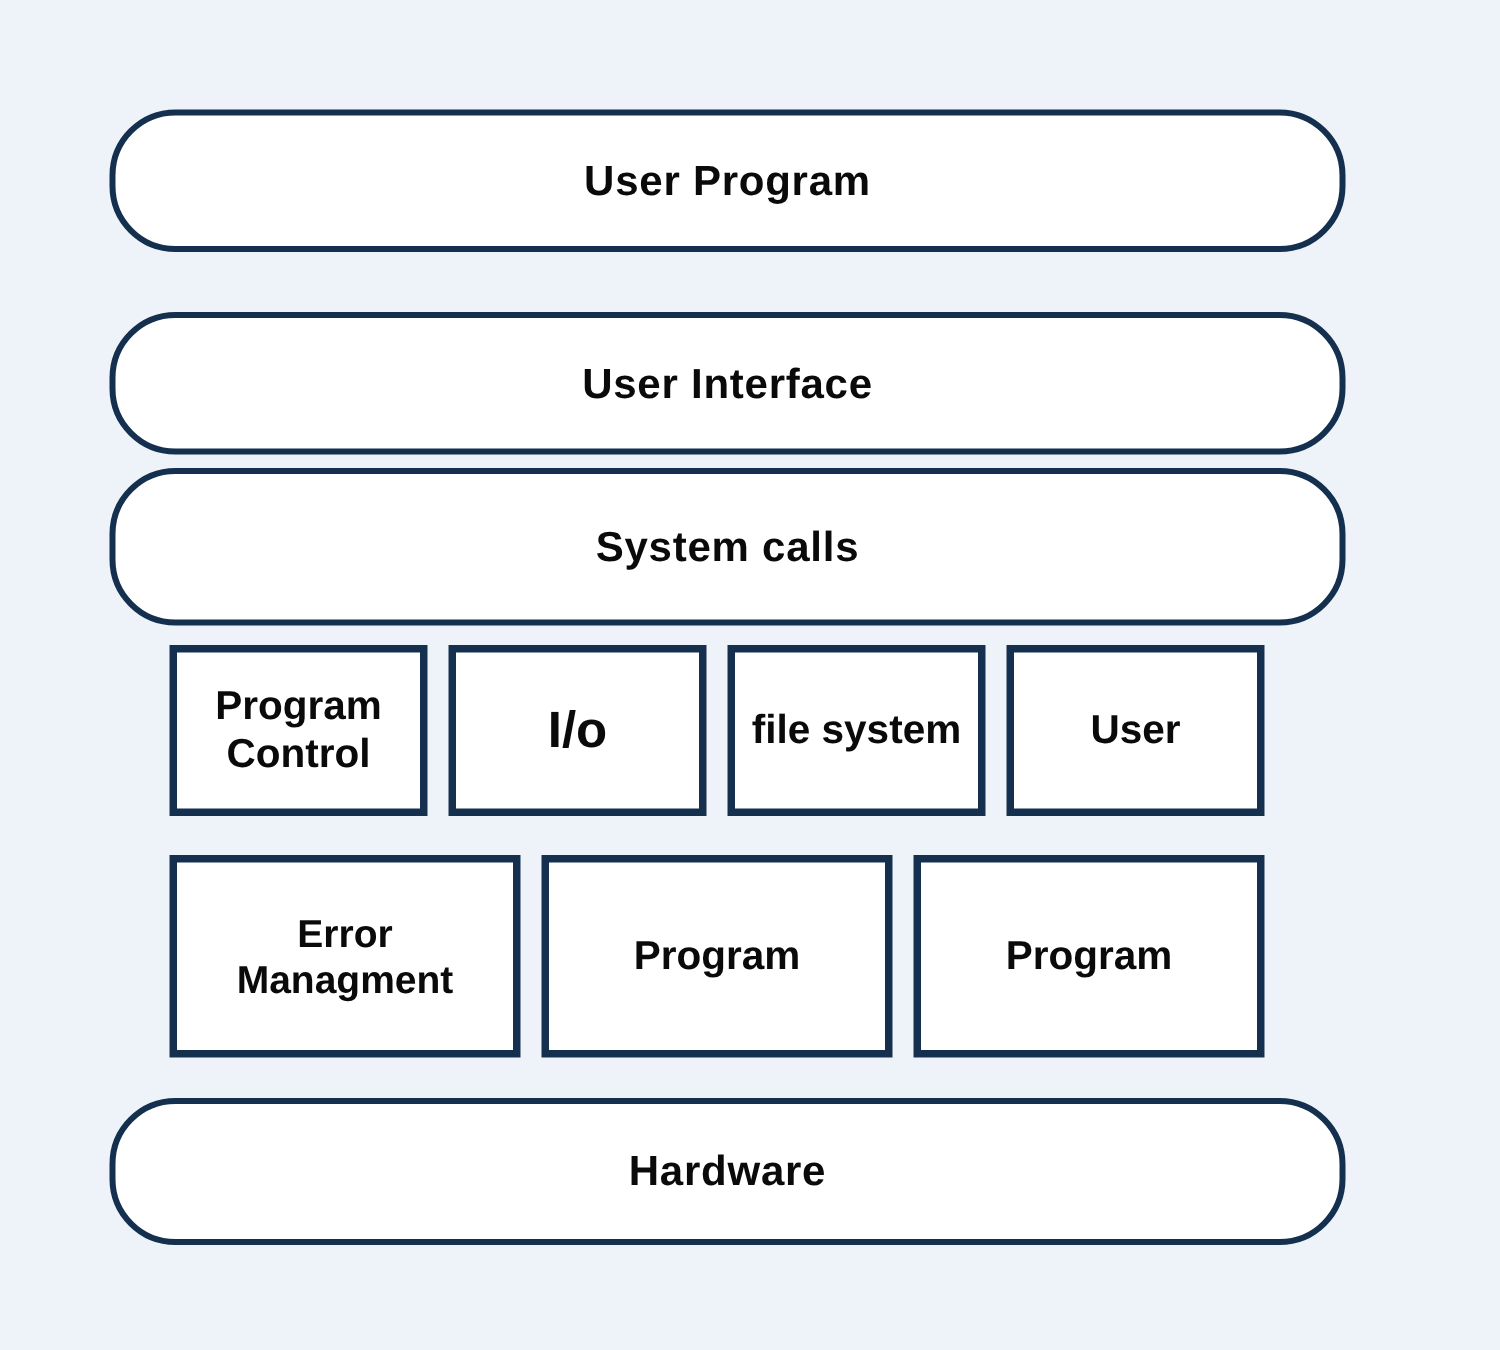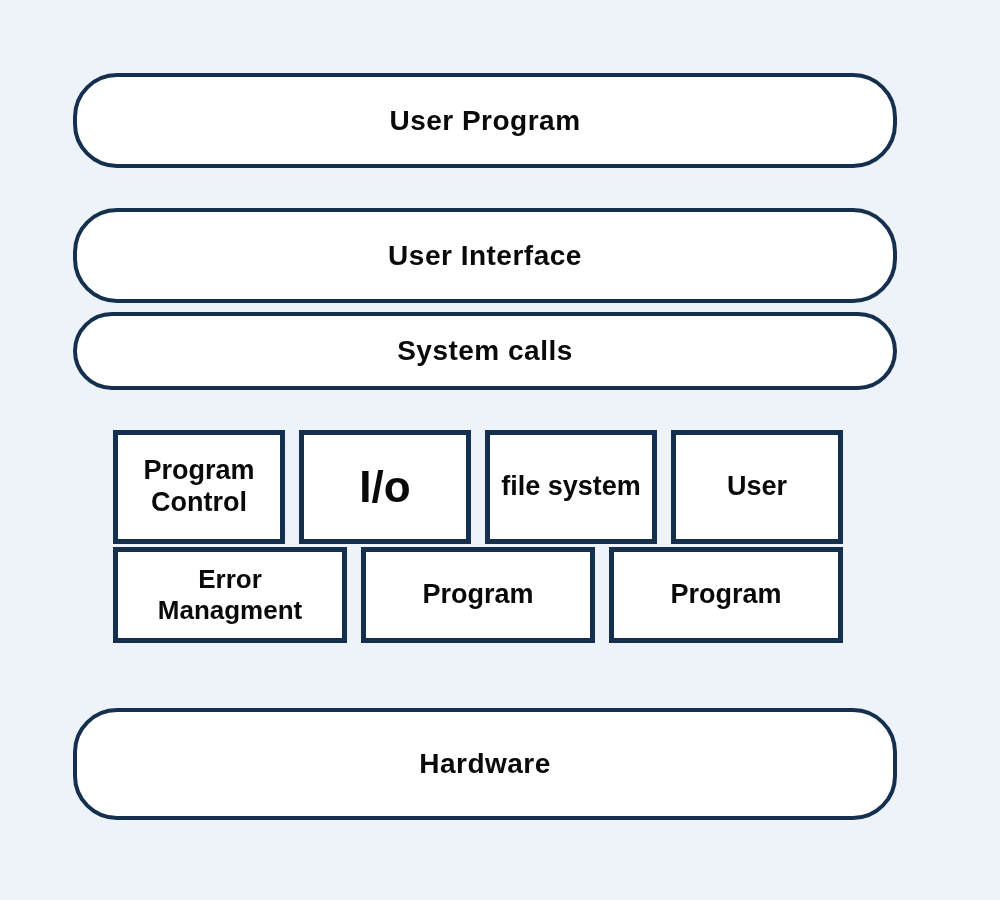--- a/index.html
+++ b/index.html
@@ -37,67 +37,67 @@
     background:var(--box_fill);
     border:5px solid var(--border);
     box-sizing:border-box;
     display:flex;align-items:center;justify-content:center;
     text-align:center;
     padding:0 8px;
   }
   .cell-label{
     font-size:27px;font-weight:bold;color:var(--text);line-height:1.18;
   }
-  .cell.big .cell-label{font-size:44px;}
+  .cell.big .cell-label{font-size:34px;}
   .cell.wrap-hard .cell-label{
     font-size:26px;
     overflow-wrap:anywhere;word-break:break-word;
   }
 </style>
 </head>
 <body>
 
 <div class="canvas">
 
   <div class="pill" style="top:73px;">
     <span class="pill-label">User Program</span>
   </div>
 
   <div class="pill" style="top:192px;margin-top:16px;">
     <span class="pill-label">User Interface</span>
   </div>
 
-  <div class="pill" style="top:312px;height:78px;">
+  <div class="pill" style="top:312px;height:105px;">
     <span class="pill-label">System calls</span>
   </div>
 
   <div class="grid-row" style="top:430px;height:114px;justify-content:space-between;">
     <div class="cell">
       <span class="cell-label">Program Control</span>
     </div>
     <div class="cell big">
       <span class="cell-label">I/o</span>
     </div>
     <div class="cell">
       <span class="cell-label">file system</span>
     </div>
     <div class="cell">
       <span class="cell-label">User</span>
     </div>
   </div>
 
-  <div class="grid-row" style="top:547px;height:96px;">
+  <div class="grid-row" style="top:570px;height:135px;">
     <div class="cell wrap-hard">
       <span class="cell-label">Error Managment</span>
     </div>
     <div class="cell">
       <span class="cell-label">Program</span>
     </div>
     <div class="cell">
       <span class="cell-label">Program</span>
     </div>
   </div>
 
-  <div class="pill" style="top:708px;height:112px;">
+  <div class="pill" style="top:732px;height:98px;">
     <span class="pill-label">Hardware</span>
   </div>
 
 </div>
 
 </body></html>

